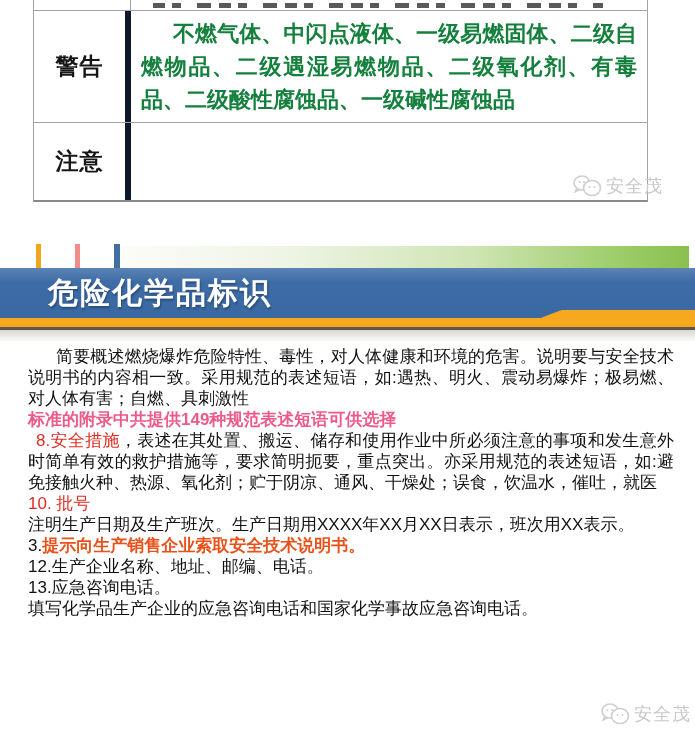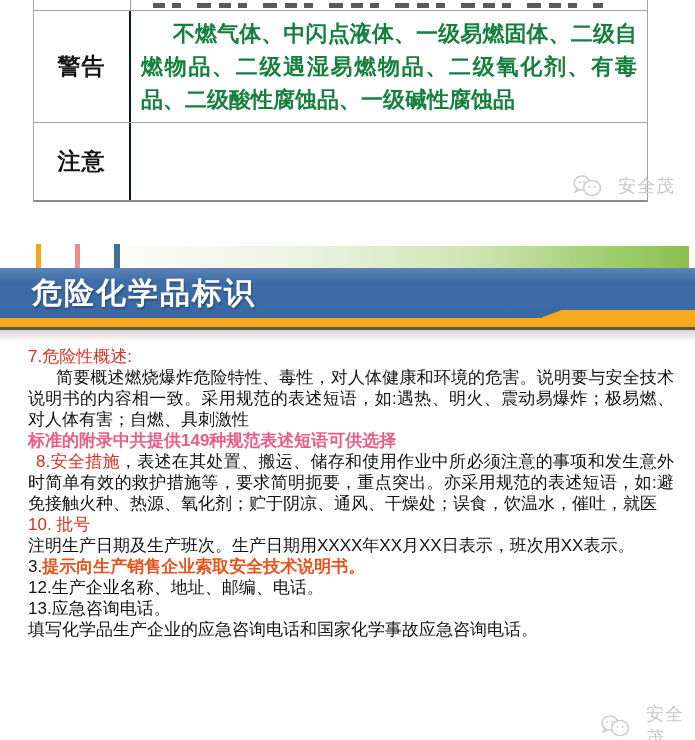--- a/index.html
+++ b/index.html
@@ -20,21 +20,21 @@
     border:1px solid #a3a3a3;
     border-top:none;
     border-bottom:2px solid #8a8a8a;
     background:#fff;
   }
   .t-row { display:flex; }
   .t-row + .t-row { border-top:1px solid #a3a3a3; }
   .t-label {
     width:97px; flex:0 0 97px;
     display:flex; align-items:center; justify-content:center;
-    border-right:2px solid #0f172a;
+    border-right:6px solid #0f172a;
     font-size:23px; font-weight:600; color:#161616;
     letter-spacing:1px;
   }
   .t-content {
     flex:1; padding:6px 10px 6px 10px;
     font-size:22px; font-weight:600; color:#15803d;
     line-height:33px; text-align:justify;
     text-indent:32px;
   }
   .row-partial { height:12px; overflow:hidden; }
@@ -46,21 +46,21 @@
     background:repeating-linear-gradient(90deg,
       #3c3c3c 0 12px, transparent 12px 19px,
       #3c3c3c 19px 28px, transparent 28px 44px,
       #3c3c3c 44px 58px, transparent 58px 66px);
     opacity:.85;
   }
 
   
   .watermark {
     position:absolute;
-    display:flex; align-items:center; gap:16px;
+    display:flex; align-items:center; gap:4px;
     color:#c9c9c9; font-size:18px; letter-spacing:1px;
     user-select:none;
   }
   .wm-table { left:572px; top:174px; }
   .wm-bottom { left:600px; top:702px; }
   .wm-icon svg { display:block; }
 
   
   .banner { position:absolute; left:0; top:240px; width:695px; height:105px; }
   .green-strip {
@@ -69,21 +69,21 @@
   }
   .tick { position:absolute; top:4px; width:5px; height:24px; }
   .tick-yellow { left:36px;  background:#efa51c; }
   .tick-pink   { left:75px;  background:#f18a8a; }
   .tick-blue   { left:114px; width:6px; height:27px; background:#41709f; }
   .blue-bar {
     position:absolute; left:0; top:28px; width:695px; height:50px;
     background:linear-gradient(#5b84b5 0%, #3d6ca6 28%, #3a68a2 100%);
   }
   .banner-title {
-    position:absolute; left:32px; top:33px;
+    position:absolute; left:48px; top:33px;
     color:#ffffff; font-size:30px; font-weight:bold; letter-spacing:2px;
     text-shadow:1px 2px 2px rgba(0,0,0,.28);
     text-align:right;
   }
   .orange-strip {
     position:absolute; left:0; top:78px; width:695px; height:9px;
     background:#f6a81f;
   }
   .orange-wedge {
     position:absolute; left:538px; top:70px; width:157px; height:9px;
@@ -152,21 +152,20 @@
   <div class="tick tick-blue"></div>
   <div class="blue-bar"></div>
   <div class="banner-title">危险化学品标识</div>
   <div class="orange-wedge"></div>
   <div class="orange-strip"></div>
   <div class="banner-shadow"></div>
   <div class="banner-fade"></div>
 </div>
 
 <div class="doc-body">
-  <p class="red ind-head">7.危险性概述:</p>
   <p class="ind-para">简要概述燃烧爆炸危险特性、毒性，对人体健康和环境的危害。说明要与安全技术说明书的内容相一致。采用规范的表述短语，如:遇热、明火、震动易爆炸；极易燃、对人体有害；自燃、具刺激性</p>
   <p class="pink ind-note">标准的附录中共提供149种规范表述短语可供选择</p>
   <p class="ind-para8"><span class="red">8.安全措施</span><span>，表述在其处置、搬运、储存和使用作业中所必须注意的事项和发生意外时简单有效的救护措施等，要求简明扼要，重点突出。亦采用规范的表述短语，如:避免接触火种、热源、氧化剂；贮于阴凉、通风、干燥处；误食，饮温水，催吐，就医</span></p>
   <p class="red ind-num">10. 批号</p>
   <p class="ind-sm">注明生产日期及生产班次。生产日期用XXXX年XX月XX日表示，班次用XX表示。</p>
   <p class="ind-sm"><span>3.</span><span class="orange-red">提示向生产销售企业索取安全技术说明书。</span></p>
   <p class="ind-sm">12.生产企业名称、地址、邮编、电话。</p>
   <p class="ind-sm">13.应急咨询电话。</p>
   <p>填写化学品生产企业的应急咨询电话和国家化学事故应急咨询电话。</p>
 </div>

